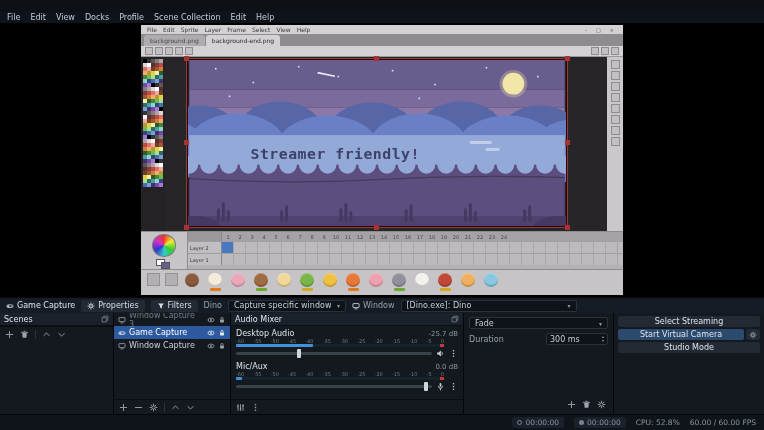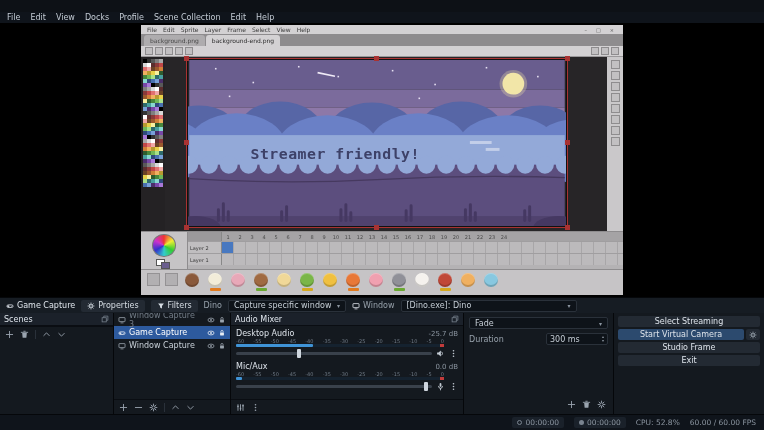--- a/index.html
+++ b/index.html
@@ -884,22 +884,21 @@
       <div class="dock-body controls-body">
         <div class="cbtn">Select Streaming</div>
         <div class="vcam-row">
           <div class="cbtn main">Start Virtual Camera</div>
           <div class="cbtn sq">
             <svg class="ic s8">
                 <use href="#i-gear"></use>
               </svg>
           </div>
         </div>
-        <div class="cbtn">Studio Frame</div>
-        <div class="cbtn">Exit</div>
+        <div class="cbtn">Studio Mode</div>
       </div>
     </div>
   </div>
 
   <div class="statusbar">
     <div class="status-right">
       <span class="chip">
         <span class="dot-o"></span>
         <span>00:00:00</span>
       </span>

